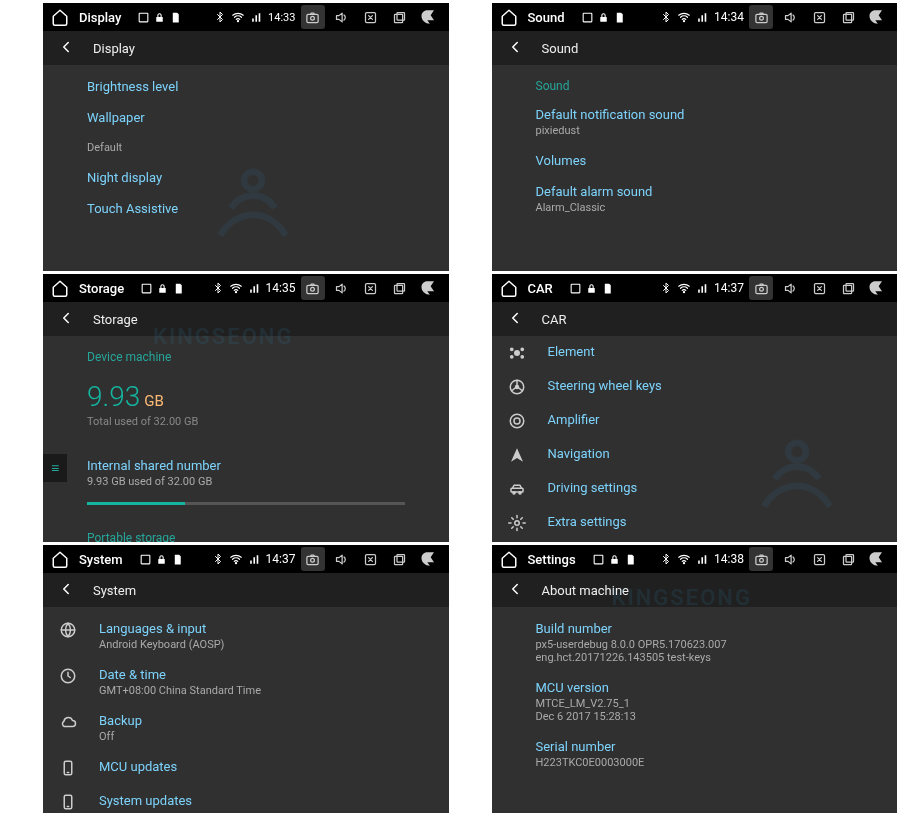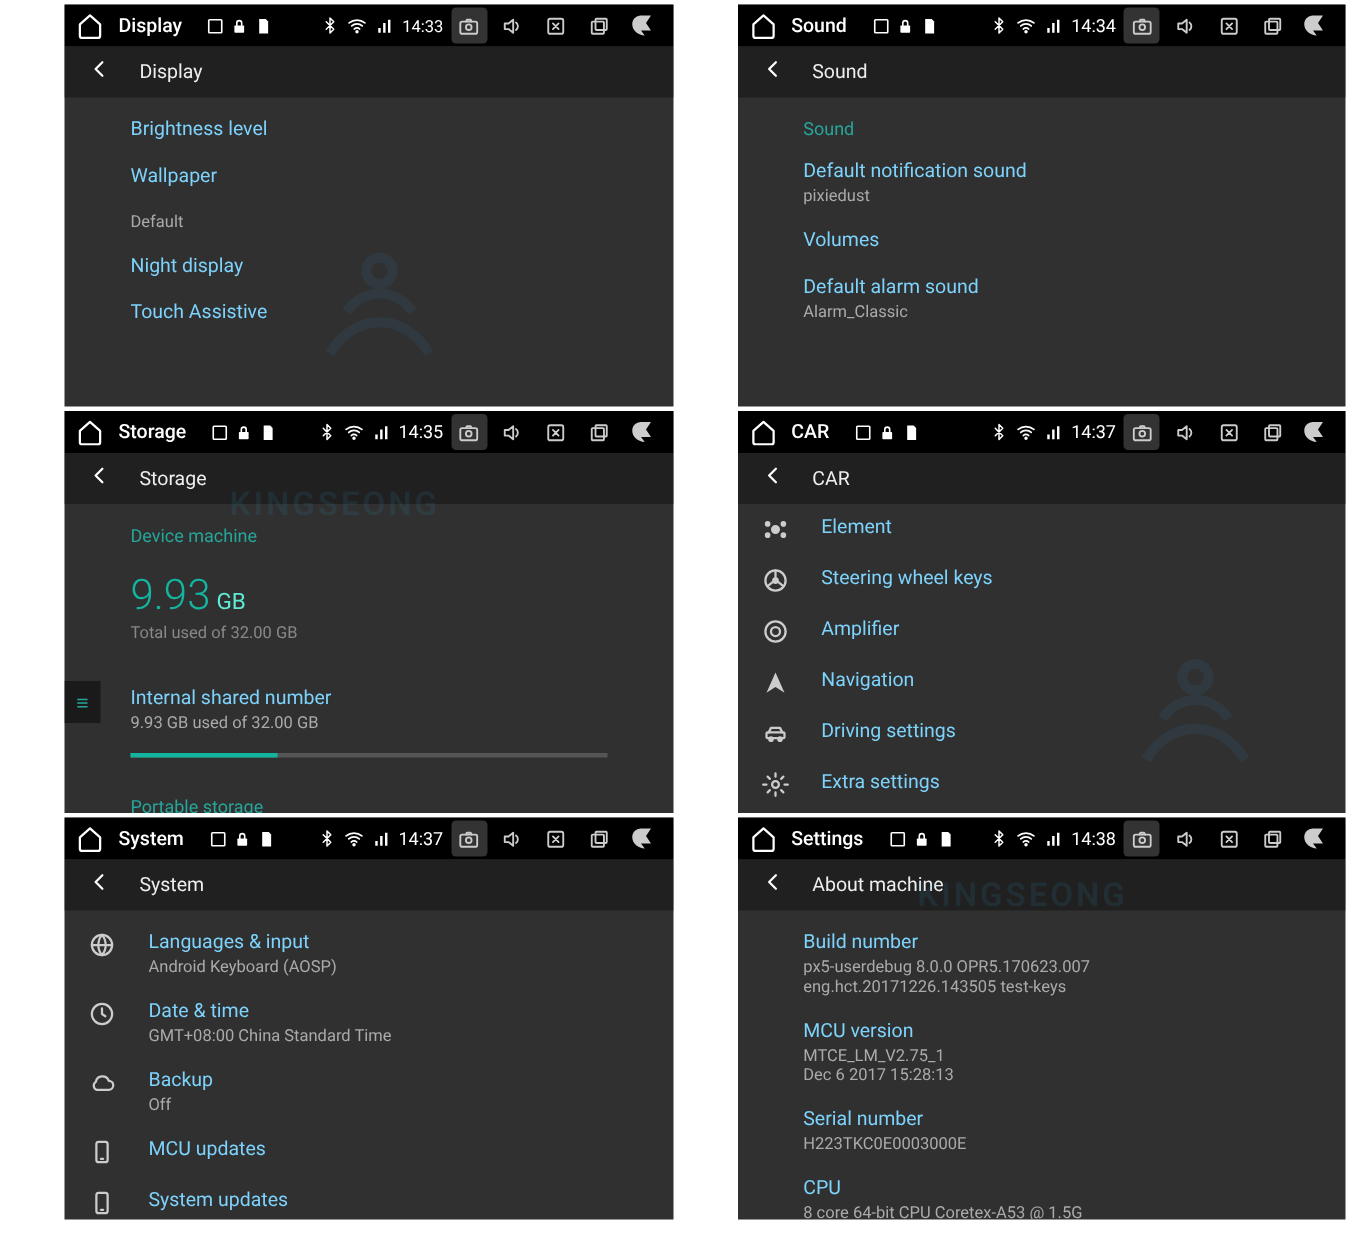--- a/index.html
+++ b/index.html
@@ -82,21 +82,21 @@
   }
   .row.withicon .rowtext { display: flex; flex-direction: column; gap: 2px; }
   .row .label { font-size: 13px; color: #7dd3fc; }
   .row .sub { font-size: 11px; color: #aaa; }
   .row-icon { width: 22px; display: flex; justify-content: center; color: #ccc; }
 
   .storage-big {
     padding: 10px 44px 4px;
   }
   .storage-big .num { font-size: 28px; font-weight: 300; color: #14b5a0; }
-  .storage-big .unit { font-size: 15px; color: #5eead4; margin-left: 4px; }
+  .storage-big .unit { font-size: 15px; color: #fdba74; margin-left: 4px; }
   .storage-big .cap { font-size: 11px; color: #888; margin-top: 2px; }
   .progress {
     margin: 6px 44px 4px;
     height: 3px;
     background: #555;
     position: relative;
   }
   .progress .fill { position: absolute; left: 0; top: 0; bottom: 0; background: #14b5a0; }
 
   .side-tab {
@@ -891,20 +891,16 @@
       <div class="sub">px5-userdebug 8.0.0 OPR5.170623.007 eng.hct.20171226.143505 test-keys</div>
     </div>
     <div class="row">
       <div class="label">MCU version</div>
       <div class="sub">MTCE_LM_V2.75_1<br>Dec  6 2017 15:28:13</div>
     </div>
     <div class="row">
       <div class="label">Serial number</div>
       <div class="sub">H223TKC0E0003000E</div>
     </div>
-    <div class="row">
-      <div class="label">CPU</div>
-      <div class="sub">8 core 64-bit CPU Coretex-A53 @ 1.5G</div>
-    </div>
       </div>
     <div class="watermark" style="left:120px;top:40px">KINGSEONG</div>
   </div>
   </div>
 
 </body></html>

